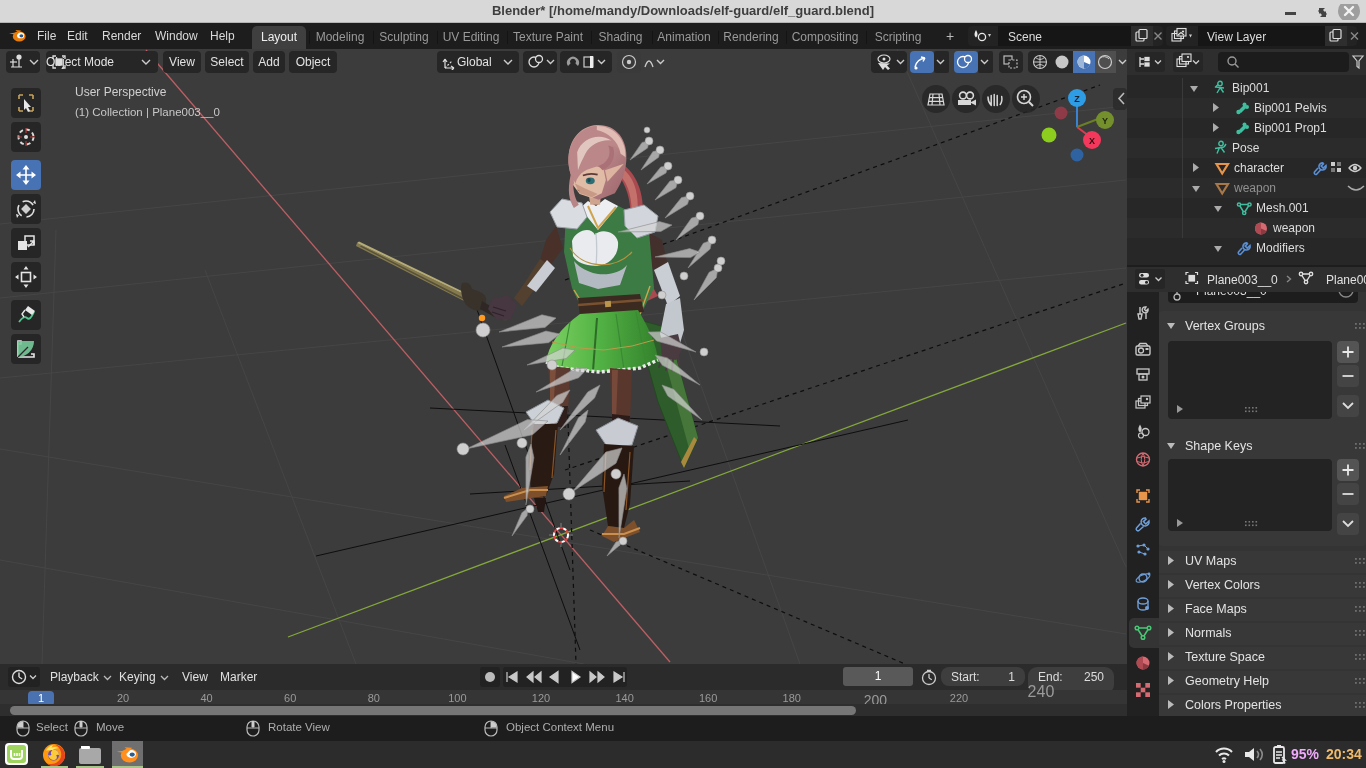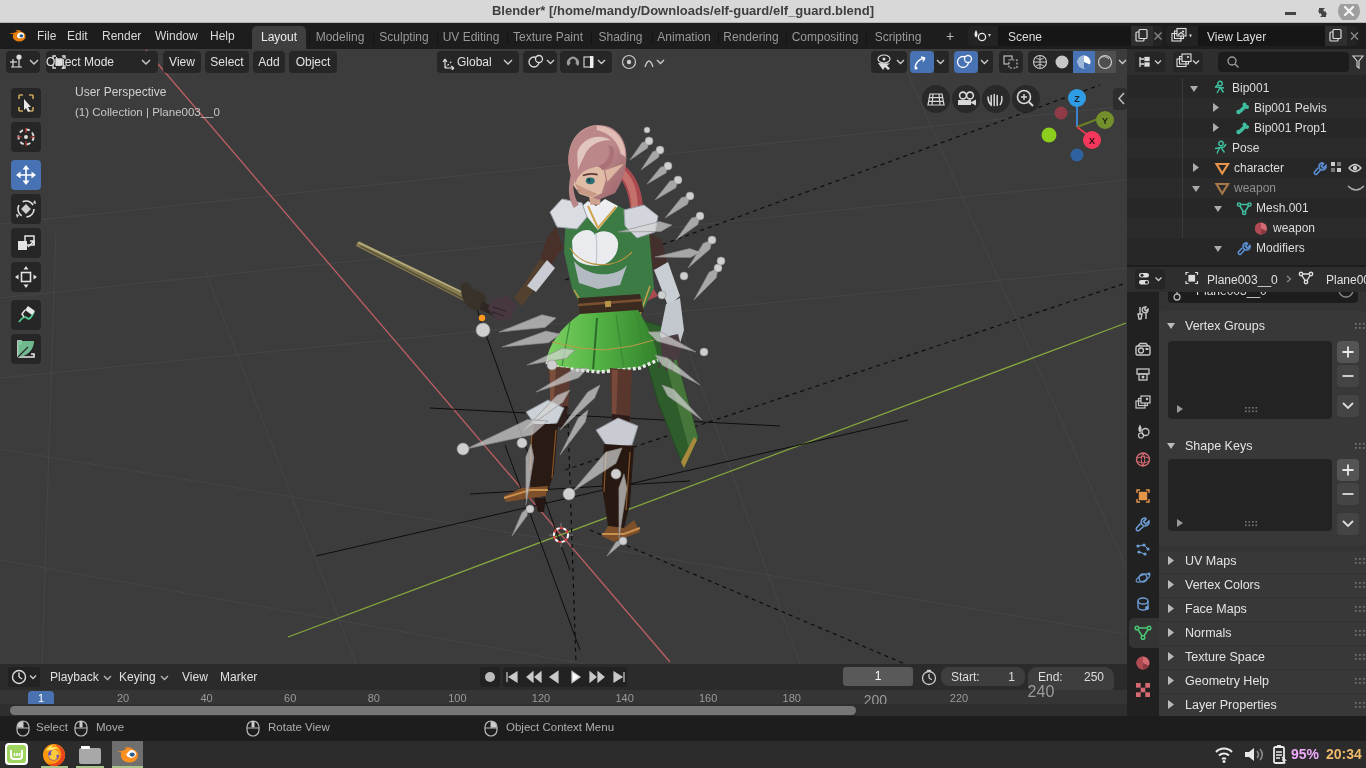--- a/index.html
+++ b/index.html
@@ -875,21 +875,21 @@
         <rect x="196" y="8" width="1.8" height="1.8"></rect>
         <rect x="196" y="12" width="1.8" height="1.8"></rect>
         <rect x="200" y="8" width="1.8" height="1.8"></rect>
         <rect x="200" y="12" width="1.8" height="1.8"></rect>
         <rect x="204" y="8" width="1.8" height="1.8"></rect>
         <rect x="204" y="12" width="1.8" height="1.8"></rect>
         <rect x="208" y="8" width="1.8" height="1.8"></rect>
         <rect x="208" y="12" width="1.8" height="1.8"></rect>
       </g>
     </svg>
-    <div class="abs" style="left:58px;top:431px;font-size:12.5px;color:#e3e3e3">Layer Properties</div>
+    <div class="abs" style="left:58px;top:431px;font-size:12.5px;color:#e3e3e3">Colors Properties</div>
 </div>
 <div id="timeline" class="abs">
 <div class="abs" style="left:0;top:0;width:1127px;height:26px;background:#2b2b2b"></div>
 <svg class="abs" style="left:8px;top:3px" width="40" height="20">
       <rect width="32" height="20" rx="3" fill="#222"></rect>
 <circle cx="11" cy="10" r="6.5" fill="none" stroke="#ddd" stroke-width="1.4"></circle>
       <path d="M11 10 V5.5 M11 10 l3.2 2" stroke="#ddd" stroke-width="1.4" fill="none"></path>
 <path d="M22 8.5 l3 3 3 -3" stroke="#ccc" stroke-width="1.3" fill="none"></path>
     </svg>
 <div class="ph" style="left:50px;top:6px;font-size:12px">Playback</div>

